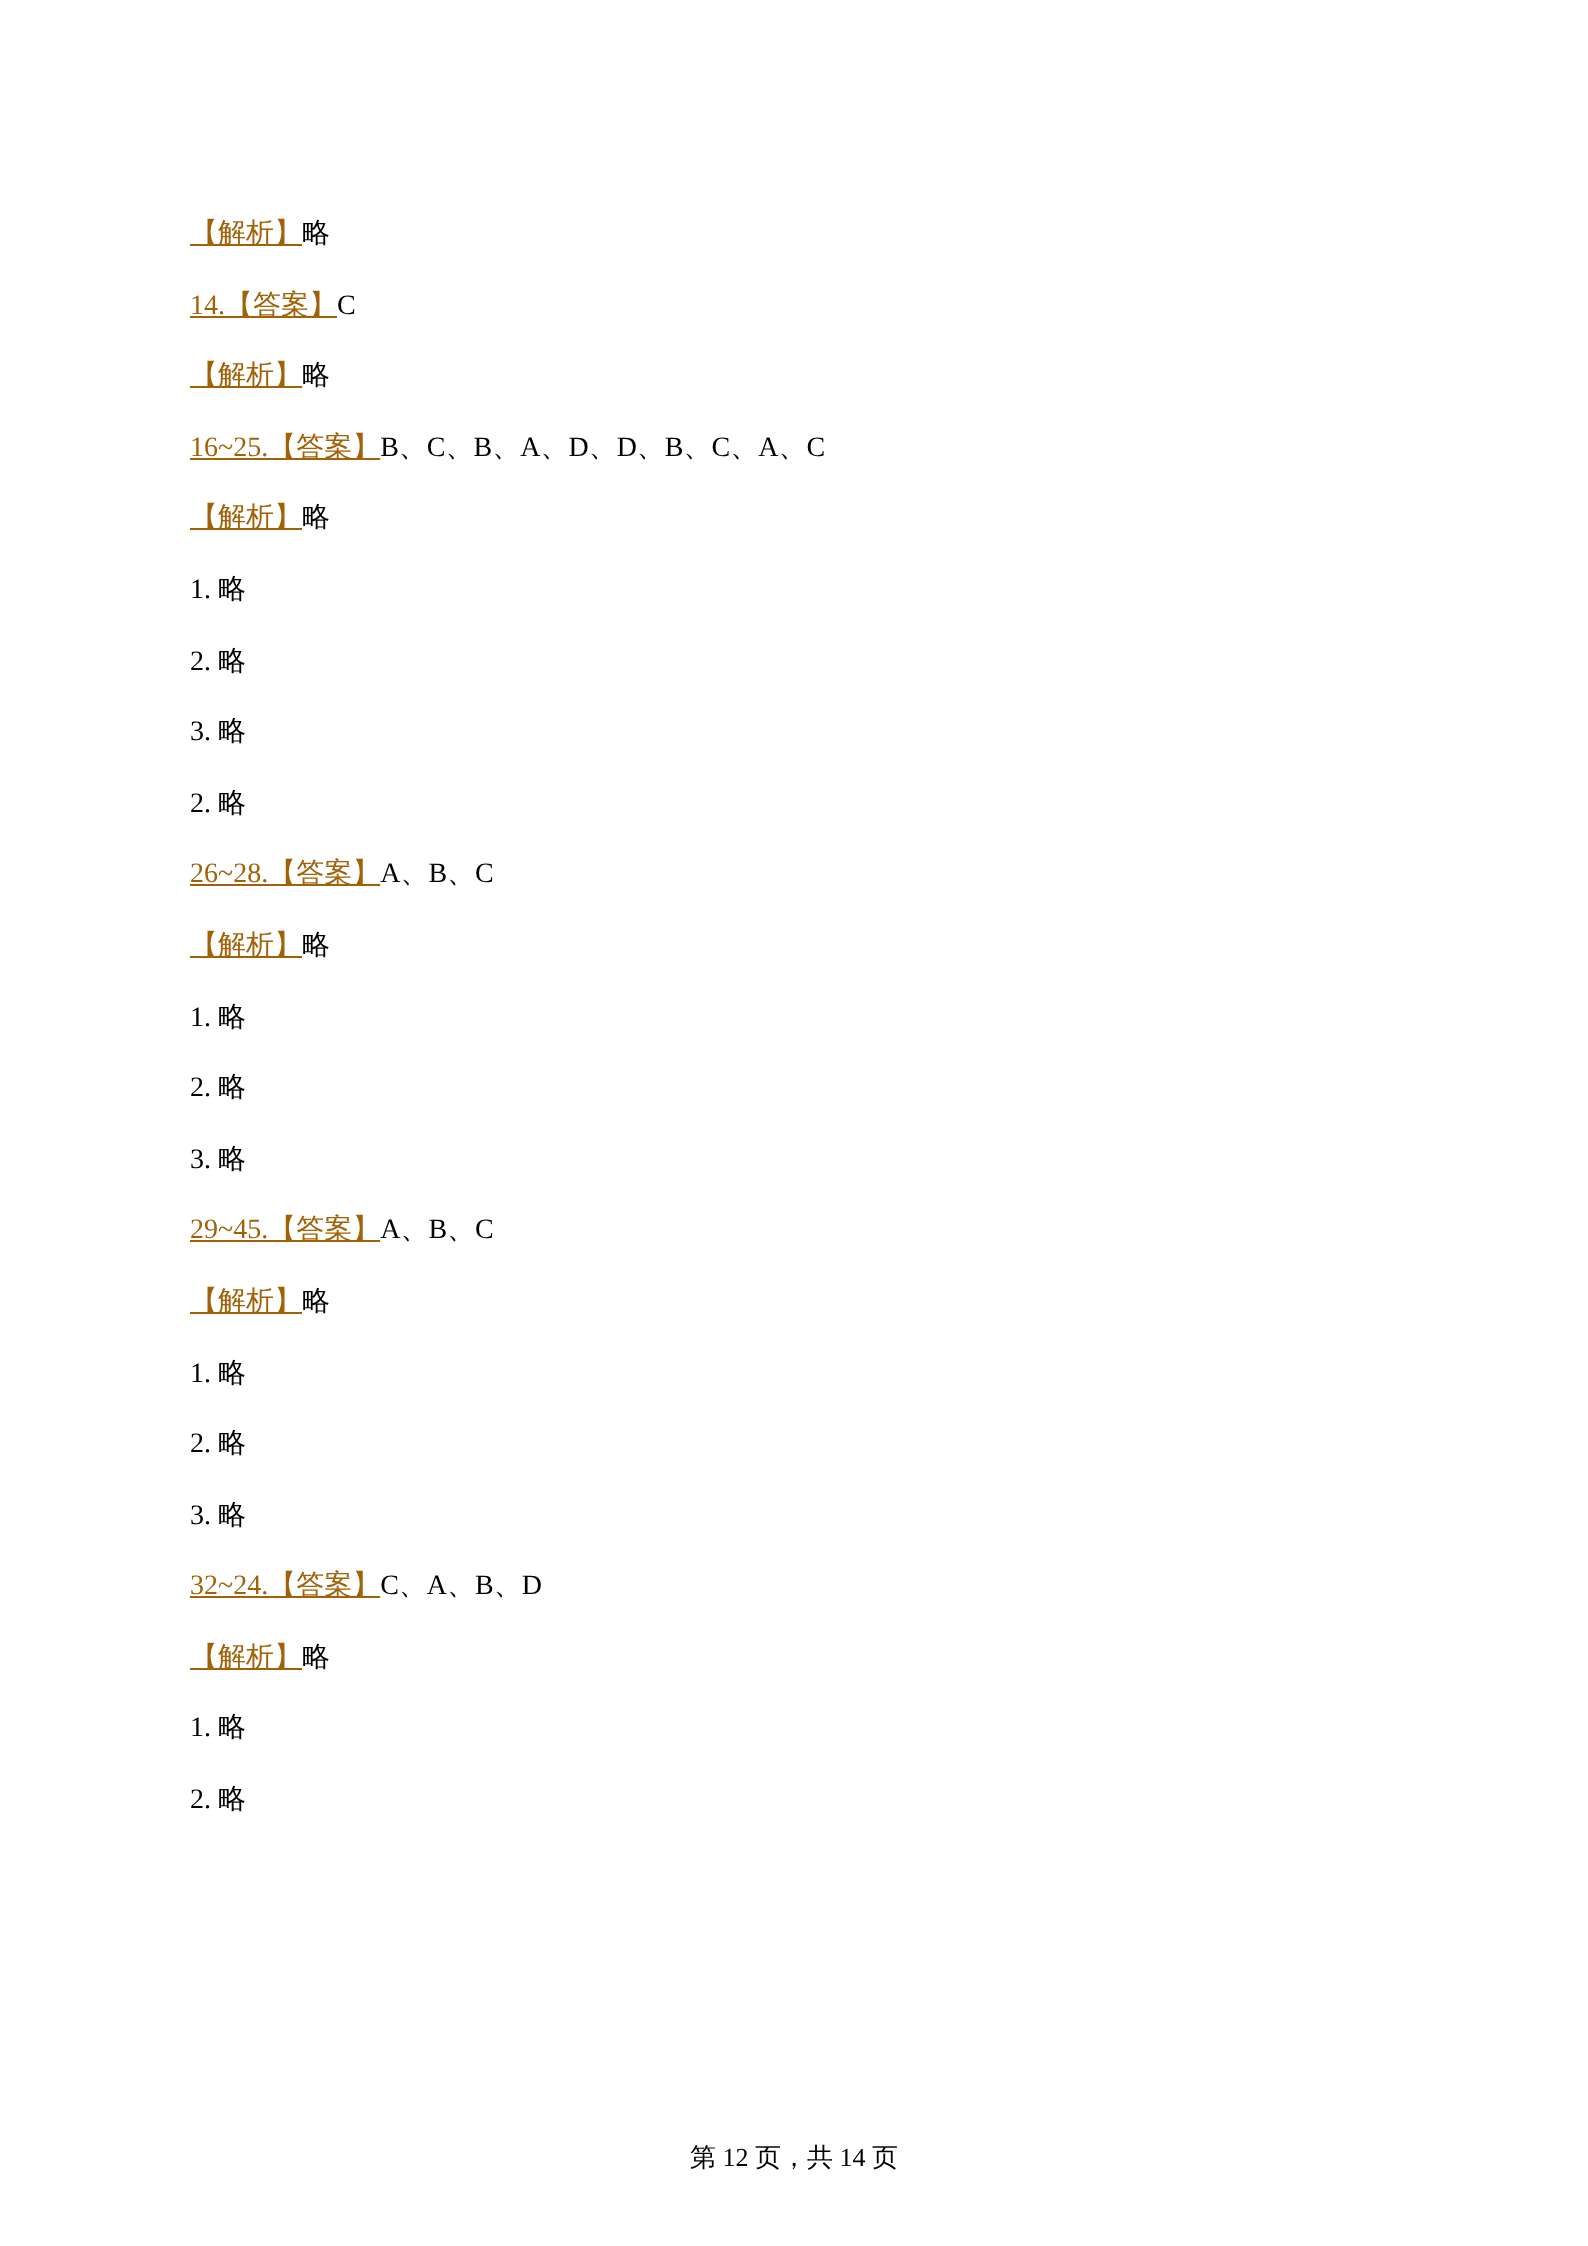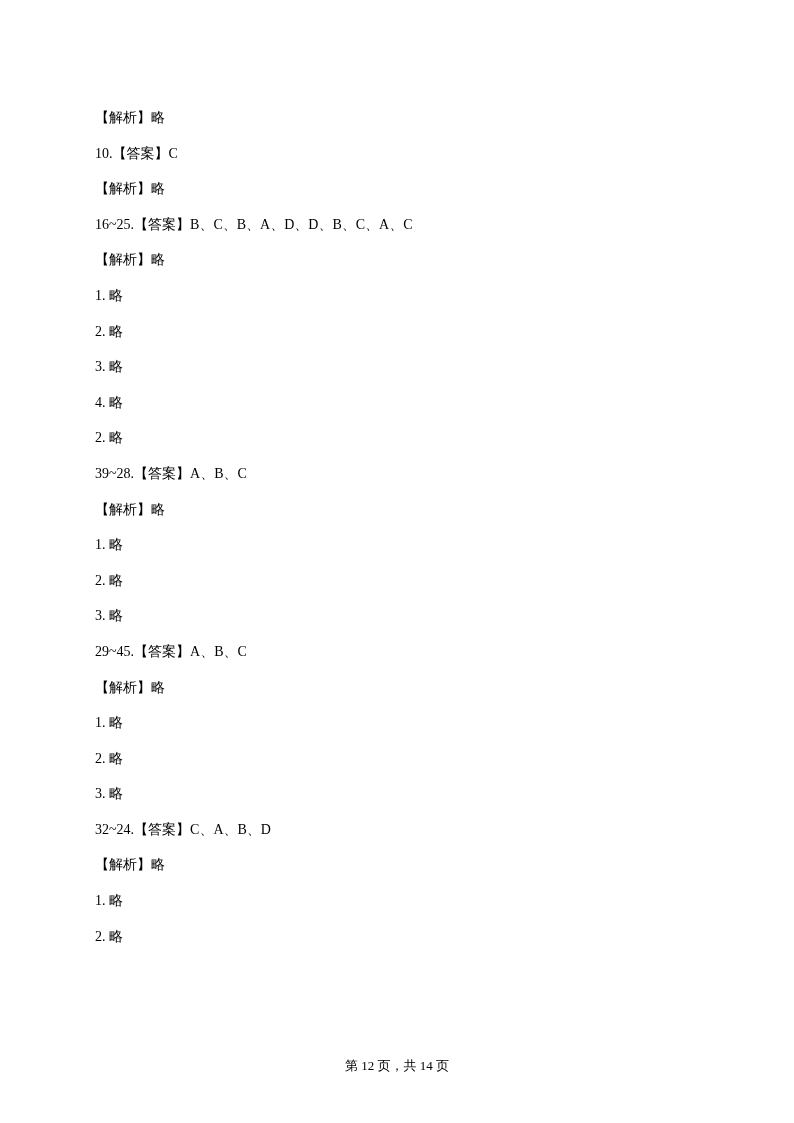--- a/index.html
+++ b/index.html
@@ -15,46 +15,46 @@
       font-size: 14px;
       padding: 108px 95px 50px 95px;
       position: relative;
       color: #000;
     }
     .line {
       margin-bottom: 16px;
       line-height: 1.4;
     }
     .blue {
-      color: #000000;
+      color: #a16207;
+      text-decoration: underline;
     }
     .footer {
       position: absolute;
-      bottom: 48px;
+      bottom: 35px;
       left: 0;
       width: 100%;
       text-align: center;
       font-size: 13px;
     }
   </style>
 </head>
 <body>
 
 <div id="content">
     <div class="line"><span class="blue">【解析】</span><span>略</span></div>
-    <div class="line"><span class="blue">10.【答案】</span><span>C</span></div>
+    <div class="line"><span class="blue">14.【答案】</span><span>C</span></div>
     <div class="line"><span class="blue">【解析】</span><span>略</span></div>
     <div class="line"><span class="blue">16~25.【答案】</span><span>B、C、B、A、D、D、B、C、A、C</span></div>
     <div class="line"><span class="blue">【解析】</span><span>略</span></div>
     <div class="line"><span>1. 略</span></div>
     <div class="line"><span>2. 略</span></div>
     <div class="line"><span>3. 略</span></div>
-    <div class="line"><span>4. 略</span></div>
     <div class="line"><span>2. 略</span></div>
-    <div class="line"><span class="blue">39~28.【答案】</span><span>A、B、C</span></div>
+    <div class="line"><span class="blue">26~28.【答案】</span><span>A、B、C</span></div>
     <div class="line"><span class="blue">【解析】</span><span>略</span></div>
     <div class="line"><span>1. 略</span></div>
     <div class="line"><span>2. 略</span></div>
     <div class="line"><span>3. 略</span></div>
     <div class="line"><span class="blue">29~45.【答案】</span><span>A、B、C</span></div>
     <div class="line"><span class="blue">【解析】</span><span>略</span></div>
     <div class="line"><span>1. 略</span></div>
     <div class="line"><span>2. 略</span></div>
     <div class="line"><span>3. 略</span></div>
     <div class="line"><span class="blue">32~24.【答案】</span><span>C、A、B、D</span></div>

